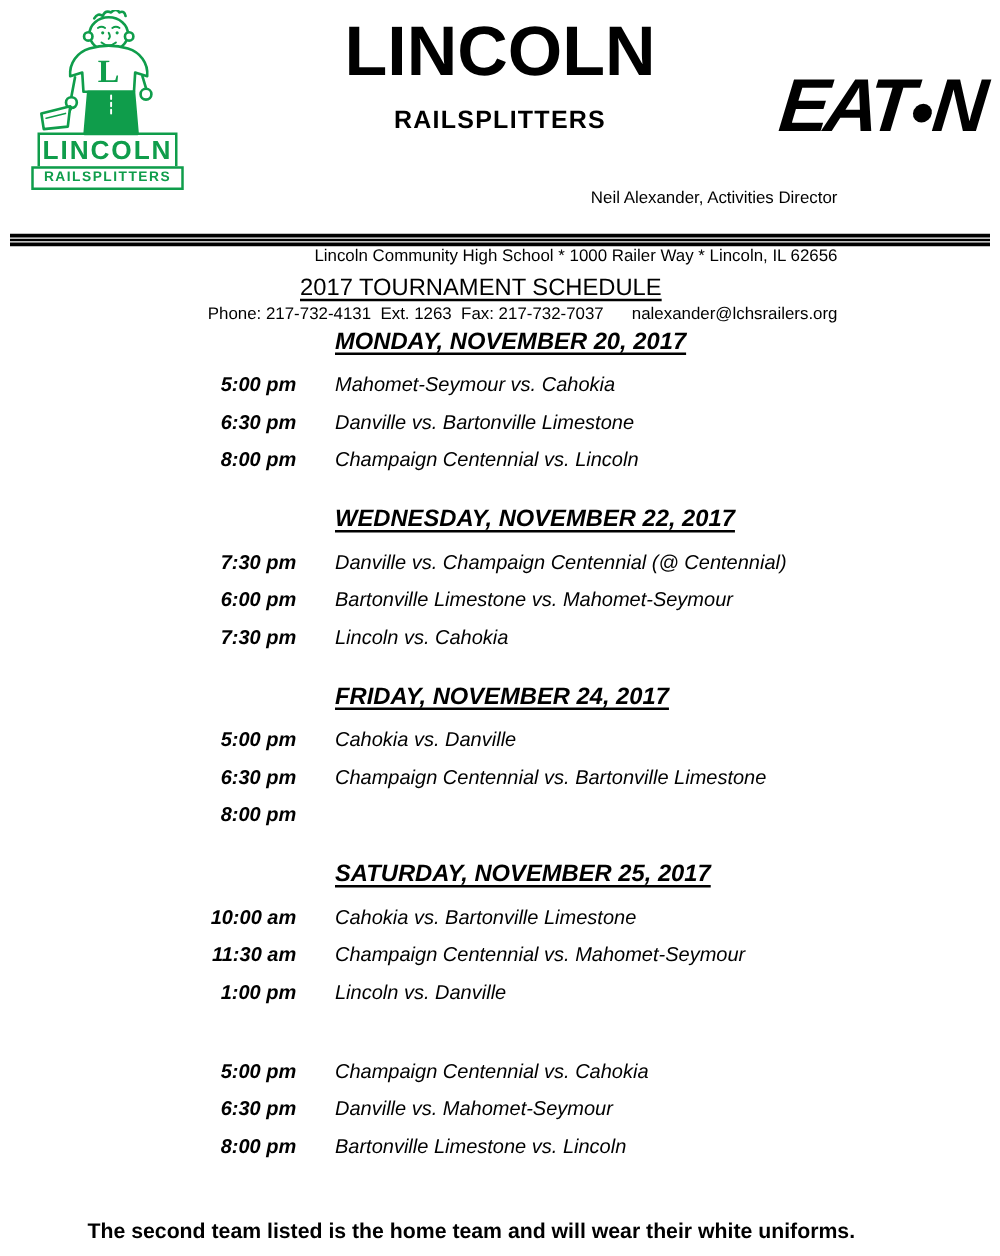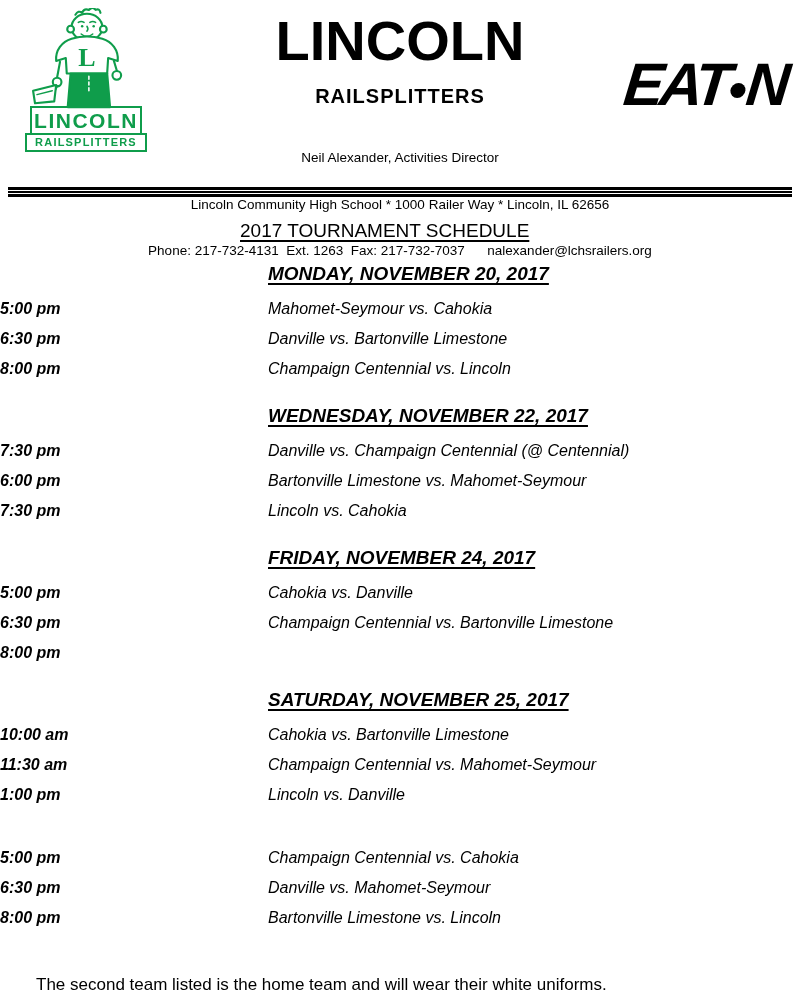--- a/index.html
+++ b/index.html
@@ -12,21 +12,21 @@
 
   .school-logo { position:absolute; left:24px; top:8px; width:124px; }
   .mascot { display:block; margin:0 auto; }
   .logo-box { border:2.5px solid #0f9d4b; color:#0f9d4b; text-align:center; background:#fff; }
   .logo-box.l1 { width:112px; margin:-4px auto 0; font-size:21px; font-weight:bold; letter-spacing:1.5px; line-height:25px; }
   .logo-box.l2 { width:122px; margin:-2px auto 0; font-size:11px; font-weight:bold; letter-spacing:1.2px; line-height:15px; }
 
   .masthead { width:540px; margin:0 auto; text-align:center; padding-top:13px; }
   .team-name { font-size:56px; font-weight:900; line-height:1.0; }
   .team-sub  { font-size:20px; font-weight:900; letter-spacing:1px; margin-top:16px; }
-  .contact   { margin-top:11px; font-size:13.5px; line-height:15.5px; white-space:pre; }
+  .contact   { margin-top:11px; font-size:13.5px; line-height:15.5px; white-space:pre;text-align:right; }
 
   .eaton { position:absolute; right:14px; top:55px; display:flex; align-items:center;
            font-style:italic; font-weight:900; font-size:60px; letter-spacing:-4px;
            transform:skewX(-6deg); line-height:1; }
   .eaton .dot { width:15px; height:15px; background:#000; border-radius:50%；
                 }
   .eaton .dot { width:15px; height:15px; background:#000; border-radius:50%; margin:10px 1px 0 3px; }
 
   
   .rule { margin:0 8px; height:10px; border-top:3px solid #000; border-bottom:3px solid #000; position:relative; }
@@ -35,25 +35,25 @@
   
   .main { padding-top:23px; }
   .sched-title { margin-left:240px; font-size:19px; font-weight:normal; line-height:22px;
                  text-decoration:underline; text-decoration-thickness:2px; text-underline-offset:3px; }
   .section { margin-top:22px;font-style:italic; }
   .section.no-heading { margin-top:33px; }
   .day-heading { margin-left:268px; font-size:19px; font-weight:bold; line-height:20px;
                  text-decoration:underline; text-decoration-thickness:2px; text-underline-offset:3px; }
   .games { margin-top:10px; }
   .game-row { display:flex; line-height:30px; font-size:16px; }
-  .game-time { flex:0 0 237px; text-align:left; font-weight:bold; }
+  .game-time { flex:0 0 237px; text-align:right; font-weight:bold; }
   .game-matchup { margin-left:31px; }
 
   
-  .footer-note { margin:42px 0 0 36px; font-size:17px; font-weight:normal; }
+  .footer-note { margin:42px 0 0 70px; font-size:17px; font-weight:bold; }
 </style>
 </head>
 <body>
 
 <div class="page">
 
   <div class="header">
 
     <div class="school-logo">
       <svg class="mascot" width="118" height="102" viewBox="0 0 122 106">

